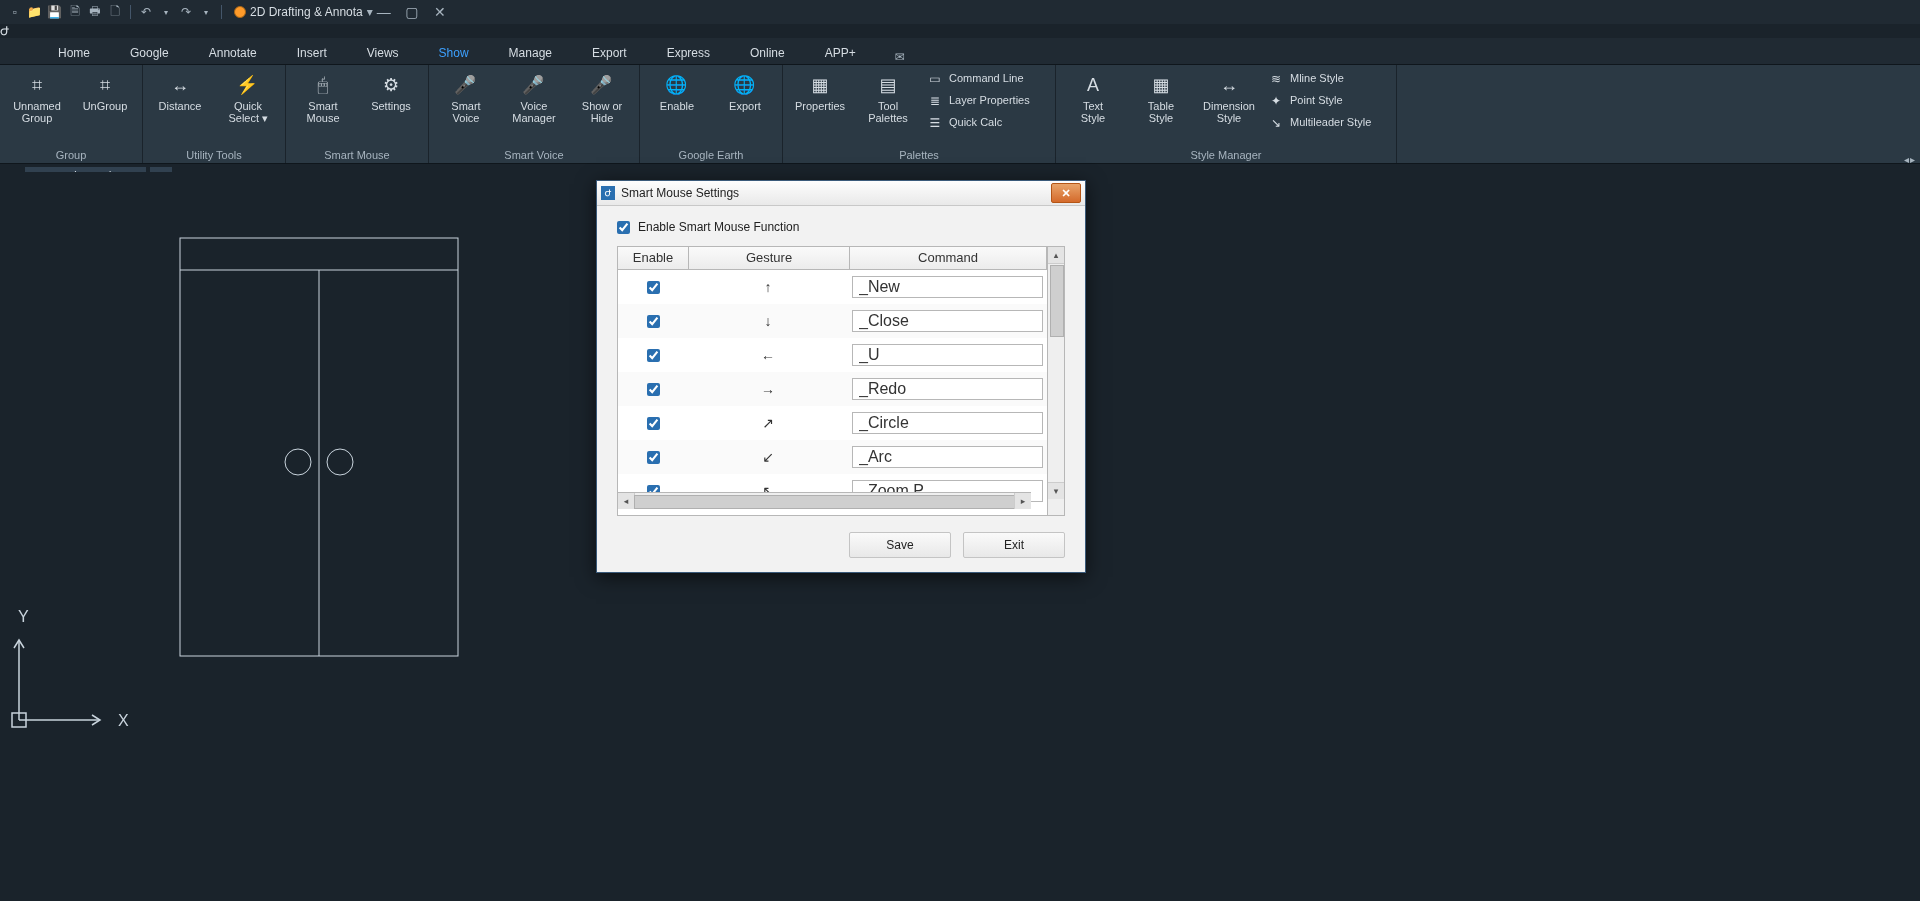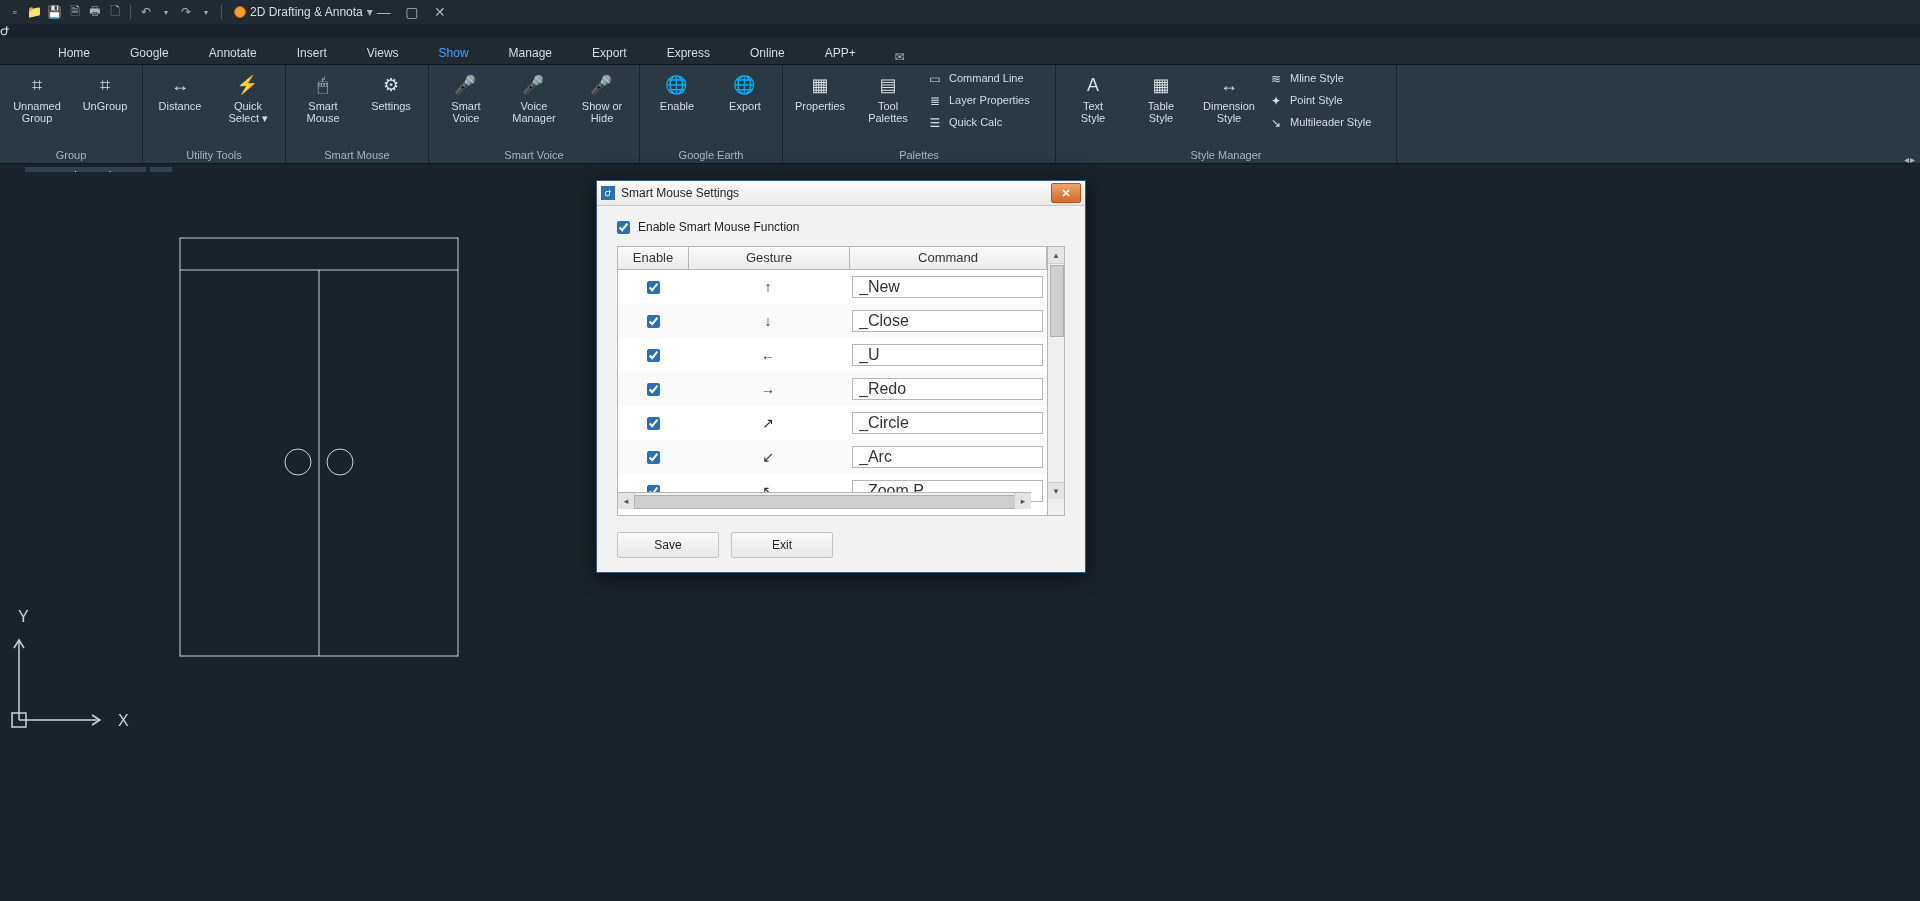--- a/index.html
+++ b/index.html
@@ -156,21 +156,21 @@
   .fs-row{display:flex;gap:30px;margin-bottom:8px;}
   .fs-row label{display:block;}
   .dd-combo{width:140px;height:22px;border:1px solid #8a8a8a;background:linear-gradient(#fefefe,#e6e6e6);display:flex;align-items:center;justify-content:flex-end;padding-right:4px;box-sizing:border-box;}
   .txt{width:140px;height:22px;border:1px solid var(--win-border);background:#fff;box-sizing:border-box;}
   .btn{
     min-width:72px;height:24px;border:1px solid var(--btn-border);
     background:linear-gradient(#fafafa,#e8e8e8);color:#222;border-radius:2px;
     display:inline-flex;align-items:center;justify-content:center;padding:0 14px;
   }
   .btn.disabled{color:#9a9a9a;}
-  .dlg-footer{display:flex;gap:12px;padding:10px 20px 14px;}
+  .dlg-footer{display:flex;justify-content:flex-end;gap:12px;padding:10px 20px 14px;}
 
   input[type=checkbox]{accent-color:#2a6fb0;width:13px;height:13px;margin:0;}
 </style>
 </head>
 <body>
 
 <div class="qat">
   <span class="qbtn">▫</span>
   <span class="qbtn">📁</span>
   <span class="qbtn">💾</span>

